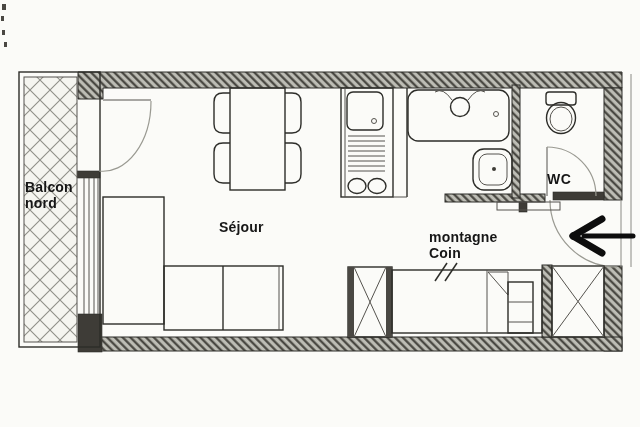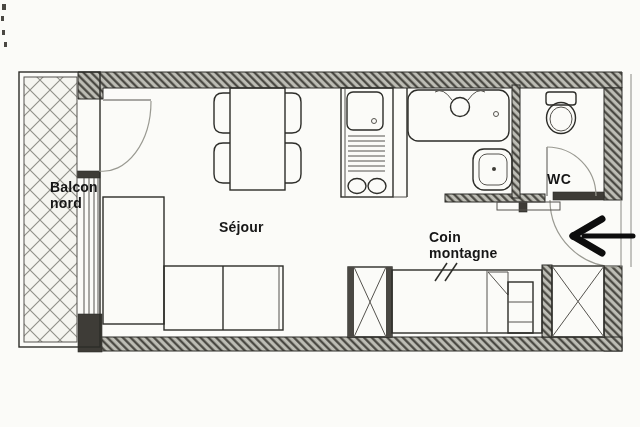--- a/index.html
+++ b/index.html
@@ -158,27 +158,27 @@
       <line x1="573" y1="236" x2="602" y2="219" stroke-width="7"></line>
       <line x1="573" y1="236" x2="602" y2="253" stroke-width="7"></line>
     </g>
 
     <g stroke="#2d2d29" stroke-width="1.5">
       <line x1="435" y1="281" x2="447" y2="263"></line>
       <line x1="445" y1="281" x2="457" y2="263"></line>
     </g>
   </svg>
 
-  <div class="lbl" style="left:25px;top:179px;margin-left:25px;">
+  <div class="lbl" style="left:25px;top:179px;">
     <div>Balcon</div>
     <div>nord</div>
   </div>
 
   <div class="lbl" style="left:219px;top:219px;text-align:right;">Séjour</div>
 
   <div class="lbl" style="left:429px;top:229px;">
+    <div>montagne</div>
     <div>Coin</div>
-    <div>montagne</div>
   </div>
 
   <div class="lbl" style="left:547px;top:171px;letter-spacing:0.6px;">WC</div>
 
 </div>
 
 </body></html>

